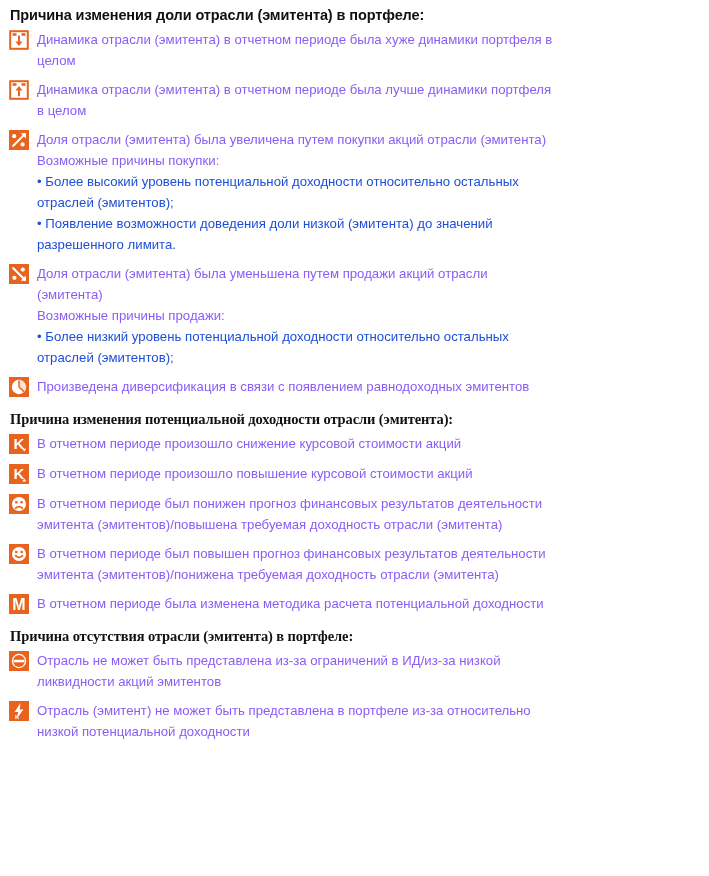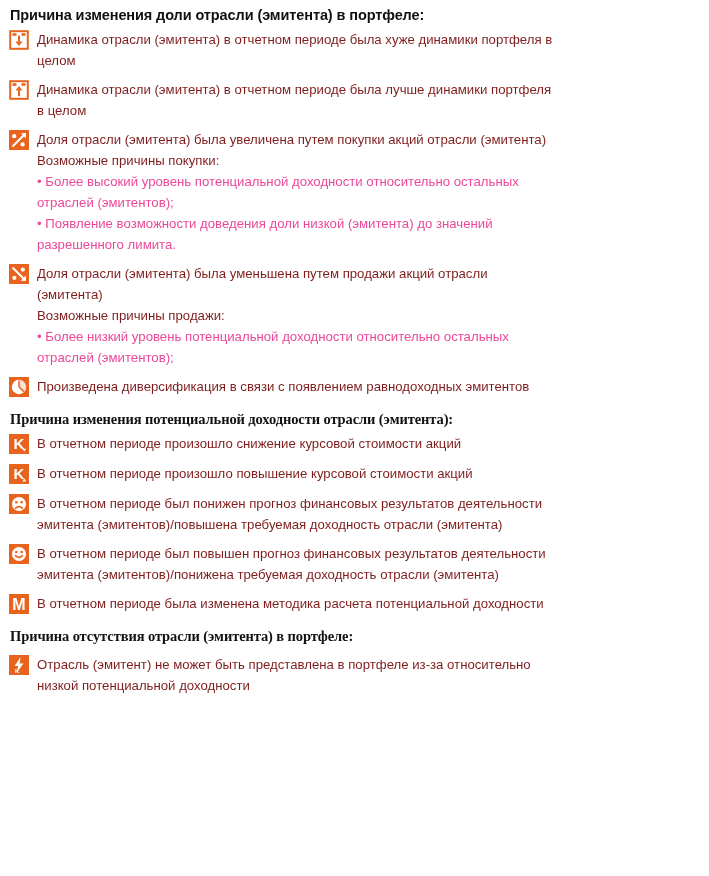--- a/index.html
+++ b/index.html
@@ -56,26 +56,26 @@
     height: 20px;
     display: block;
   }
 
   .text-col {
     flex: 1 1 auto;
     min-width: 0;
   }
   .line {
     font-size: 13.2px;
-    color: #7f1d1d;
+    color: #8b5cf6;
     line-height: 21px;
     white-space: nowrap;
   }
   .line.sub {
-    color: #ec4899;
+    color: #1d4ed8;
   }
   .line.bullet::before {
     content: "\2022\00a0";
   }
 
   
   .para .line { white-space: nowrap; }
 </style>
 </head>
 <body>
@@ -233,20 +233,34 @@
             <div class="line">В отчетном периоде была изменена методика расчета потенциальной доходности</div>
           </div>
         </div>
       </div>
       <div class="section">
         <div class="section-title">Причина отсутствия отрасли (эмитента) в портфеле:</div>
         <div class="row">
           <div class="icon-cell">
             <svg class="icon" viewBox="0 0 20 20" xmlns="http://www.w3.org/2000/svg">
               <rect x="0" y="0" width="20" height="20" fill="#E8641E"></rect>
+              <circle cx="10" cy="10" r="7.2" fill="#fff"></circle>
+              <circle cx="10" cy="10" r="5.9" fill="#E8641E"></circle>
+              <rect x="4.6" y="8.8" width="10.8" height="2.5" fill="#fff"></rect>
+            </svg>
+          </div>
+          <div class="text-col para">
+            <div class="line">Отрасль не может быть представлена из-за ограничений в ИД/из-за низкой</div>
+            <div class="line">ликвидности акций эмитентов</div>
+          </div>
+        </div>
+        <div class="row">
+          <div class="icon-cell">
+            <svg class="icon" viewBox="0 0 20 20" xmlns="http://www.w3.org/2000/svg">
+              <rect x="0" y="0" width="20" height="20" fill="#E8641E"></rect>
               <polygon points="11.6,2 5.6,11 9.2,11 7.6,18 14.4,8.6 10.6,8.6" fill="#fff"></polygon>
               <text x="6.0" y="17.8" font-family="Liberation Sans, sans-serif" font-size="6" font-weight="bold" fill="#fff">K</text>
             </svg>
           </div>
           <div class="text-col para">
             <div class="line">Отрасль (эмитент) не может быть представлена в портфеле из-за относительно</div>
             <div class="line">низкой потенциальной доходности</div>
           </div>
         </div>
       </div>

